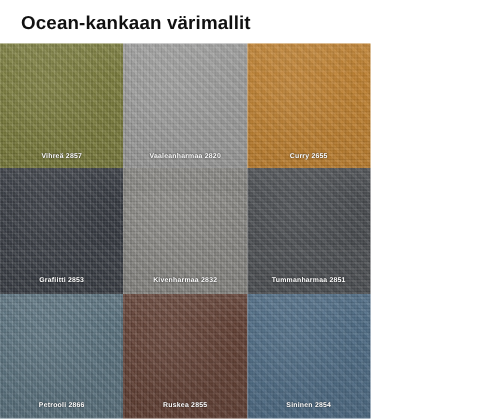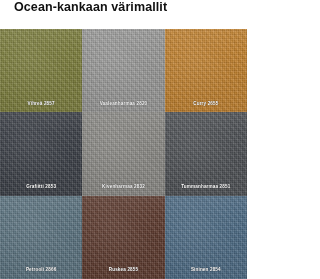--- a/index.html
+++ b/index.html
@@ -16,21 +16,21 @@
   .page {
     width: 247px;
     height: 279px;
     position: relative;
     background: #ffffff;
     box-sizing: border-box;
   }
   .title-bar {
     height: 29px;
     display: flex;
-    align-items: flex-start;
+    align-items: center;
     padding-left: 14px;
     background: #ffffff;
     box-sizing: border-box;
   }
   .title-text {
     font-size: 12.5px;
     font-weight: bold;
     color: #111111;
     letter-spacing: 0.1px;
     white-space: nowrap;

